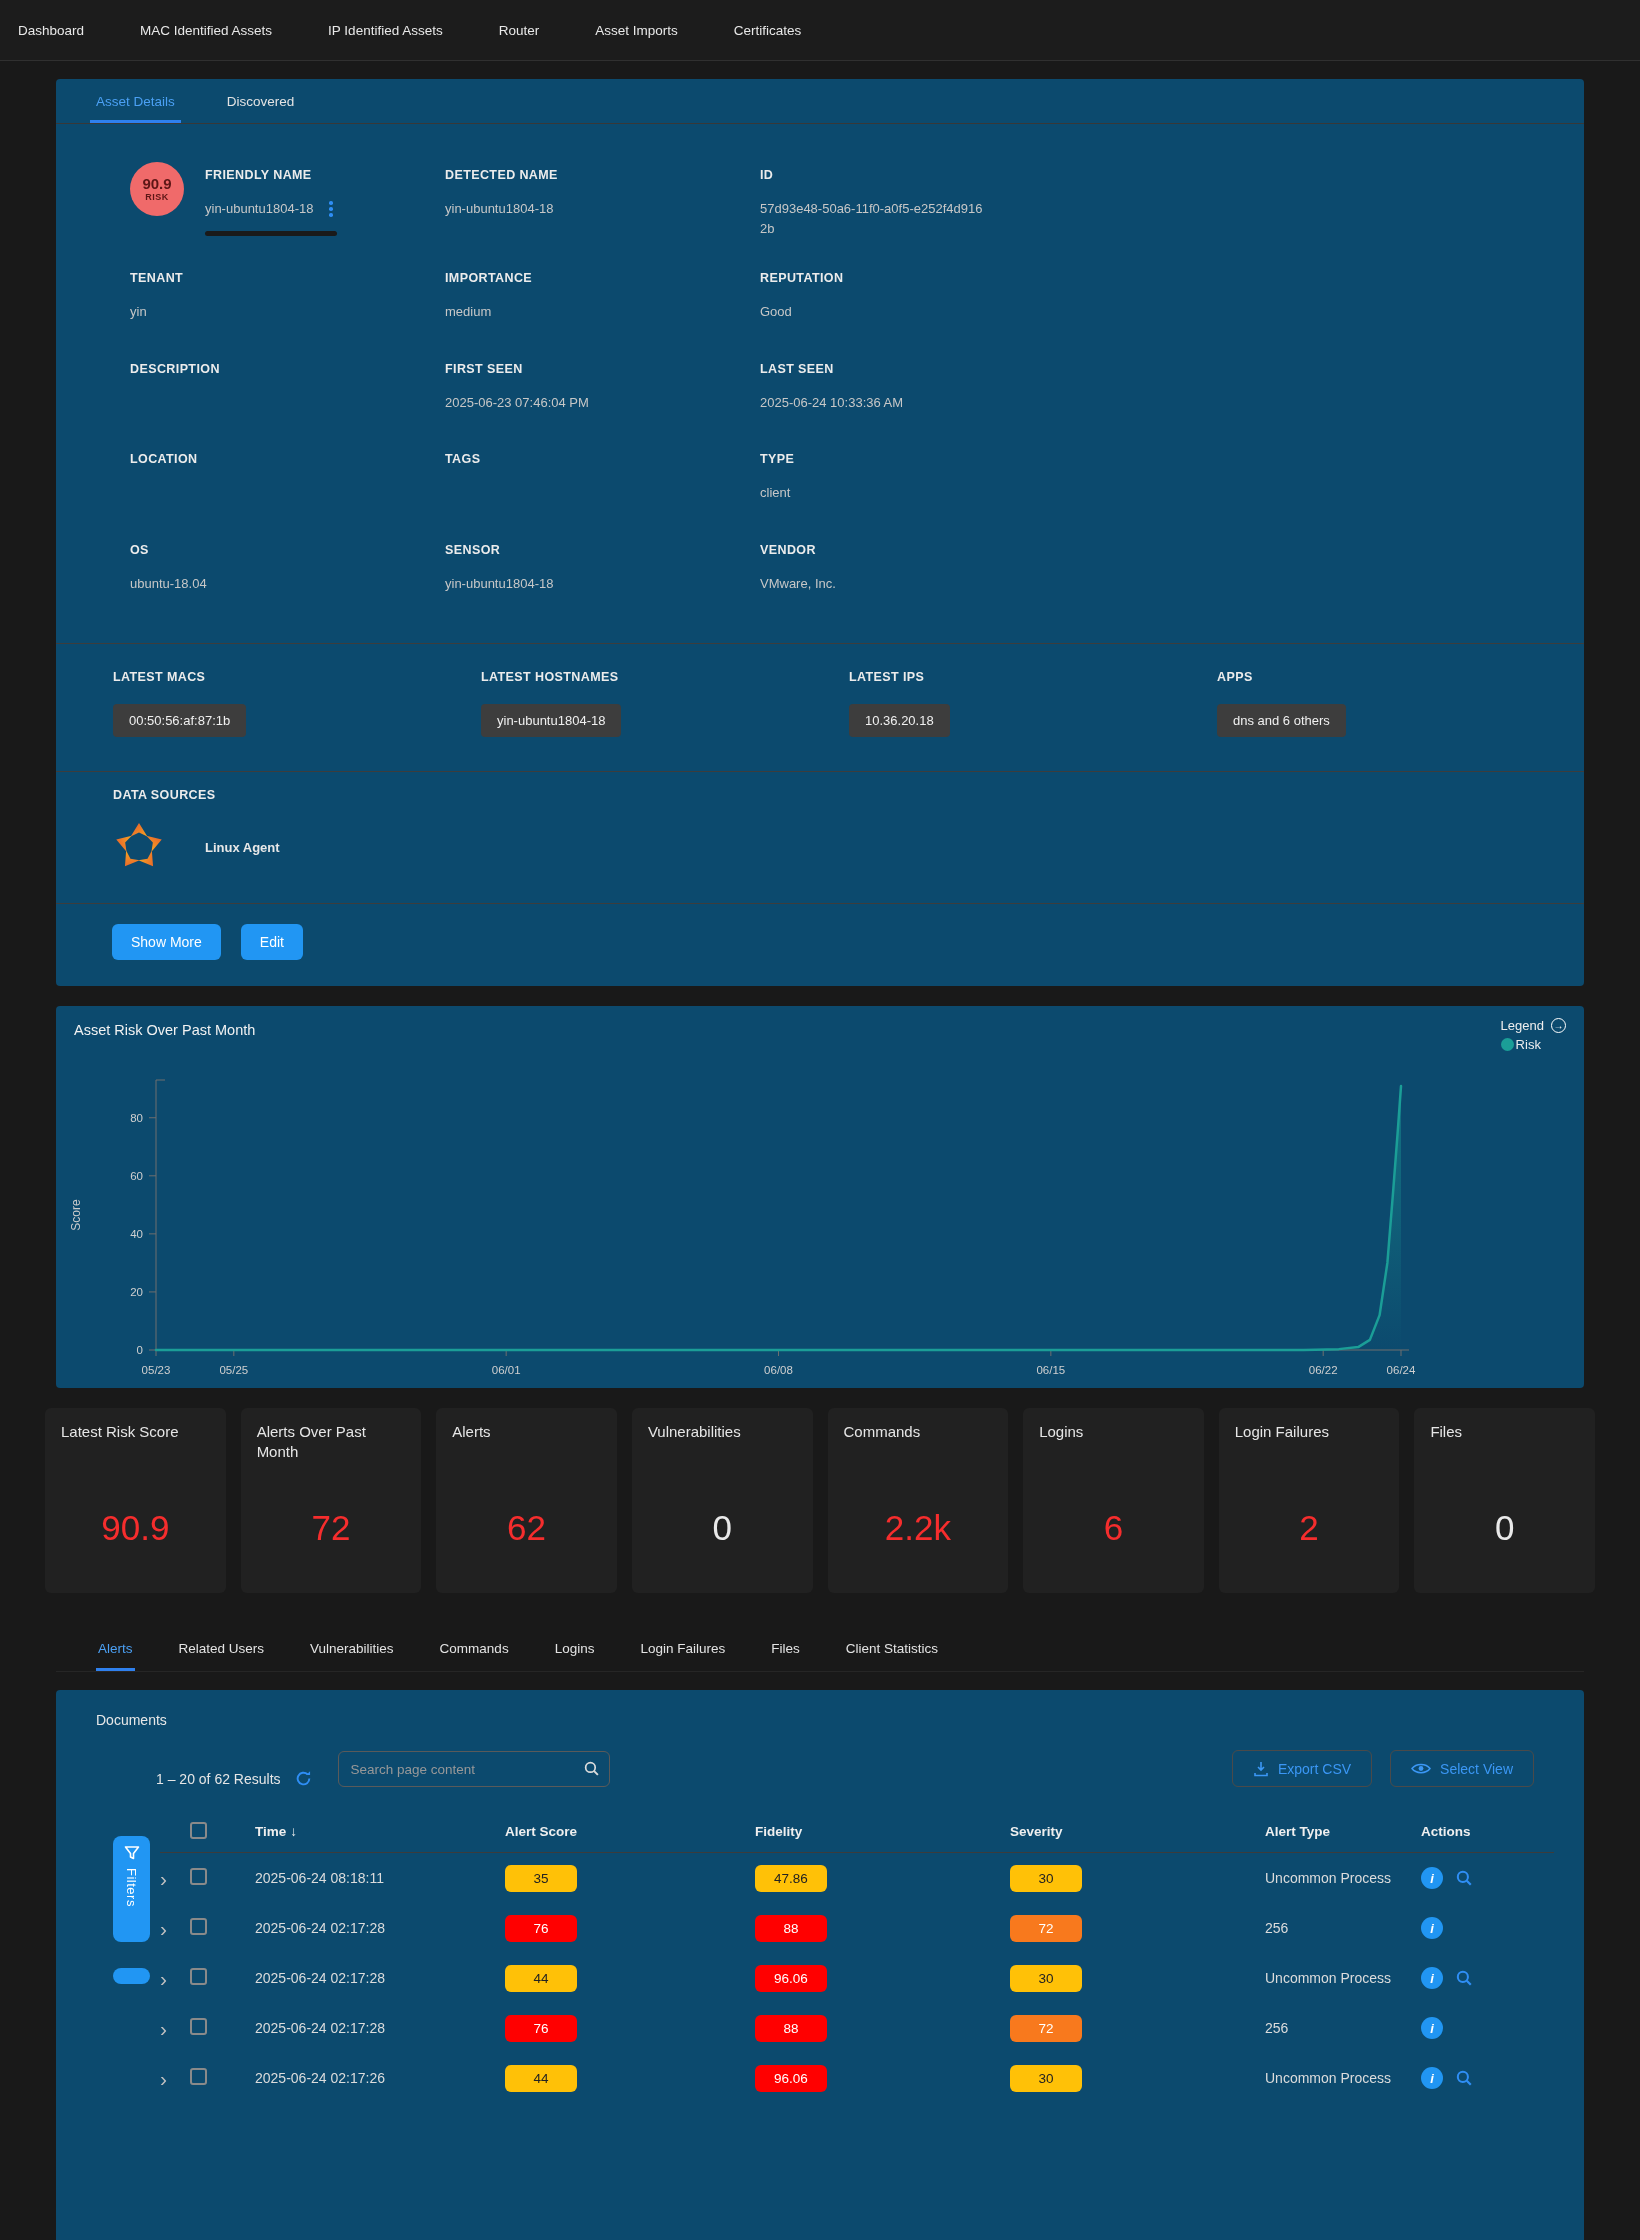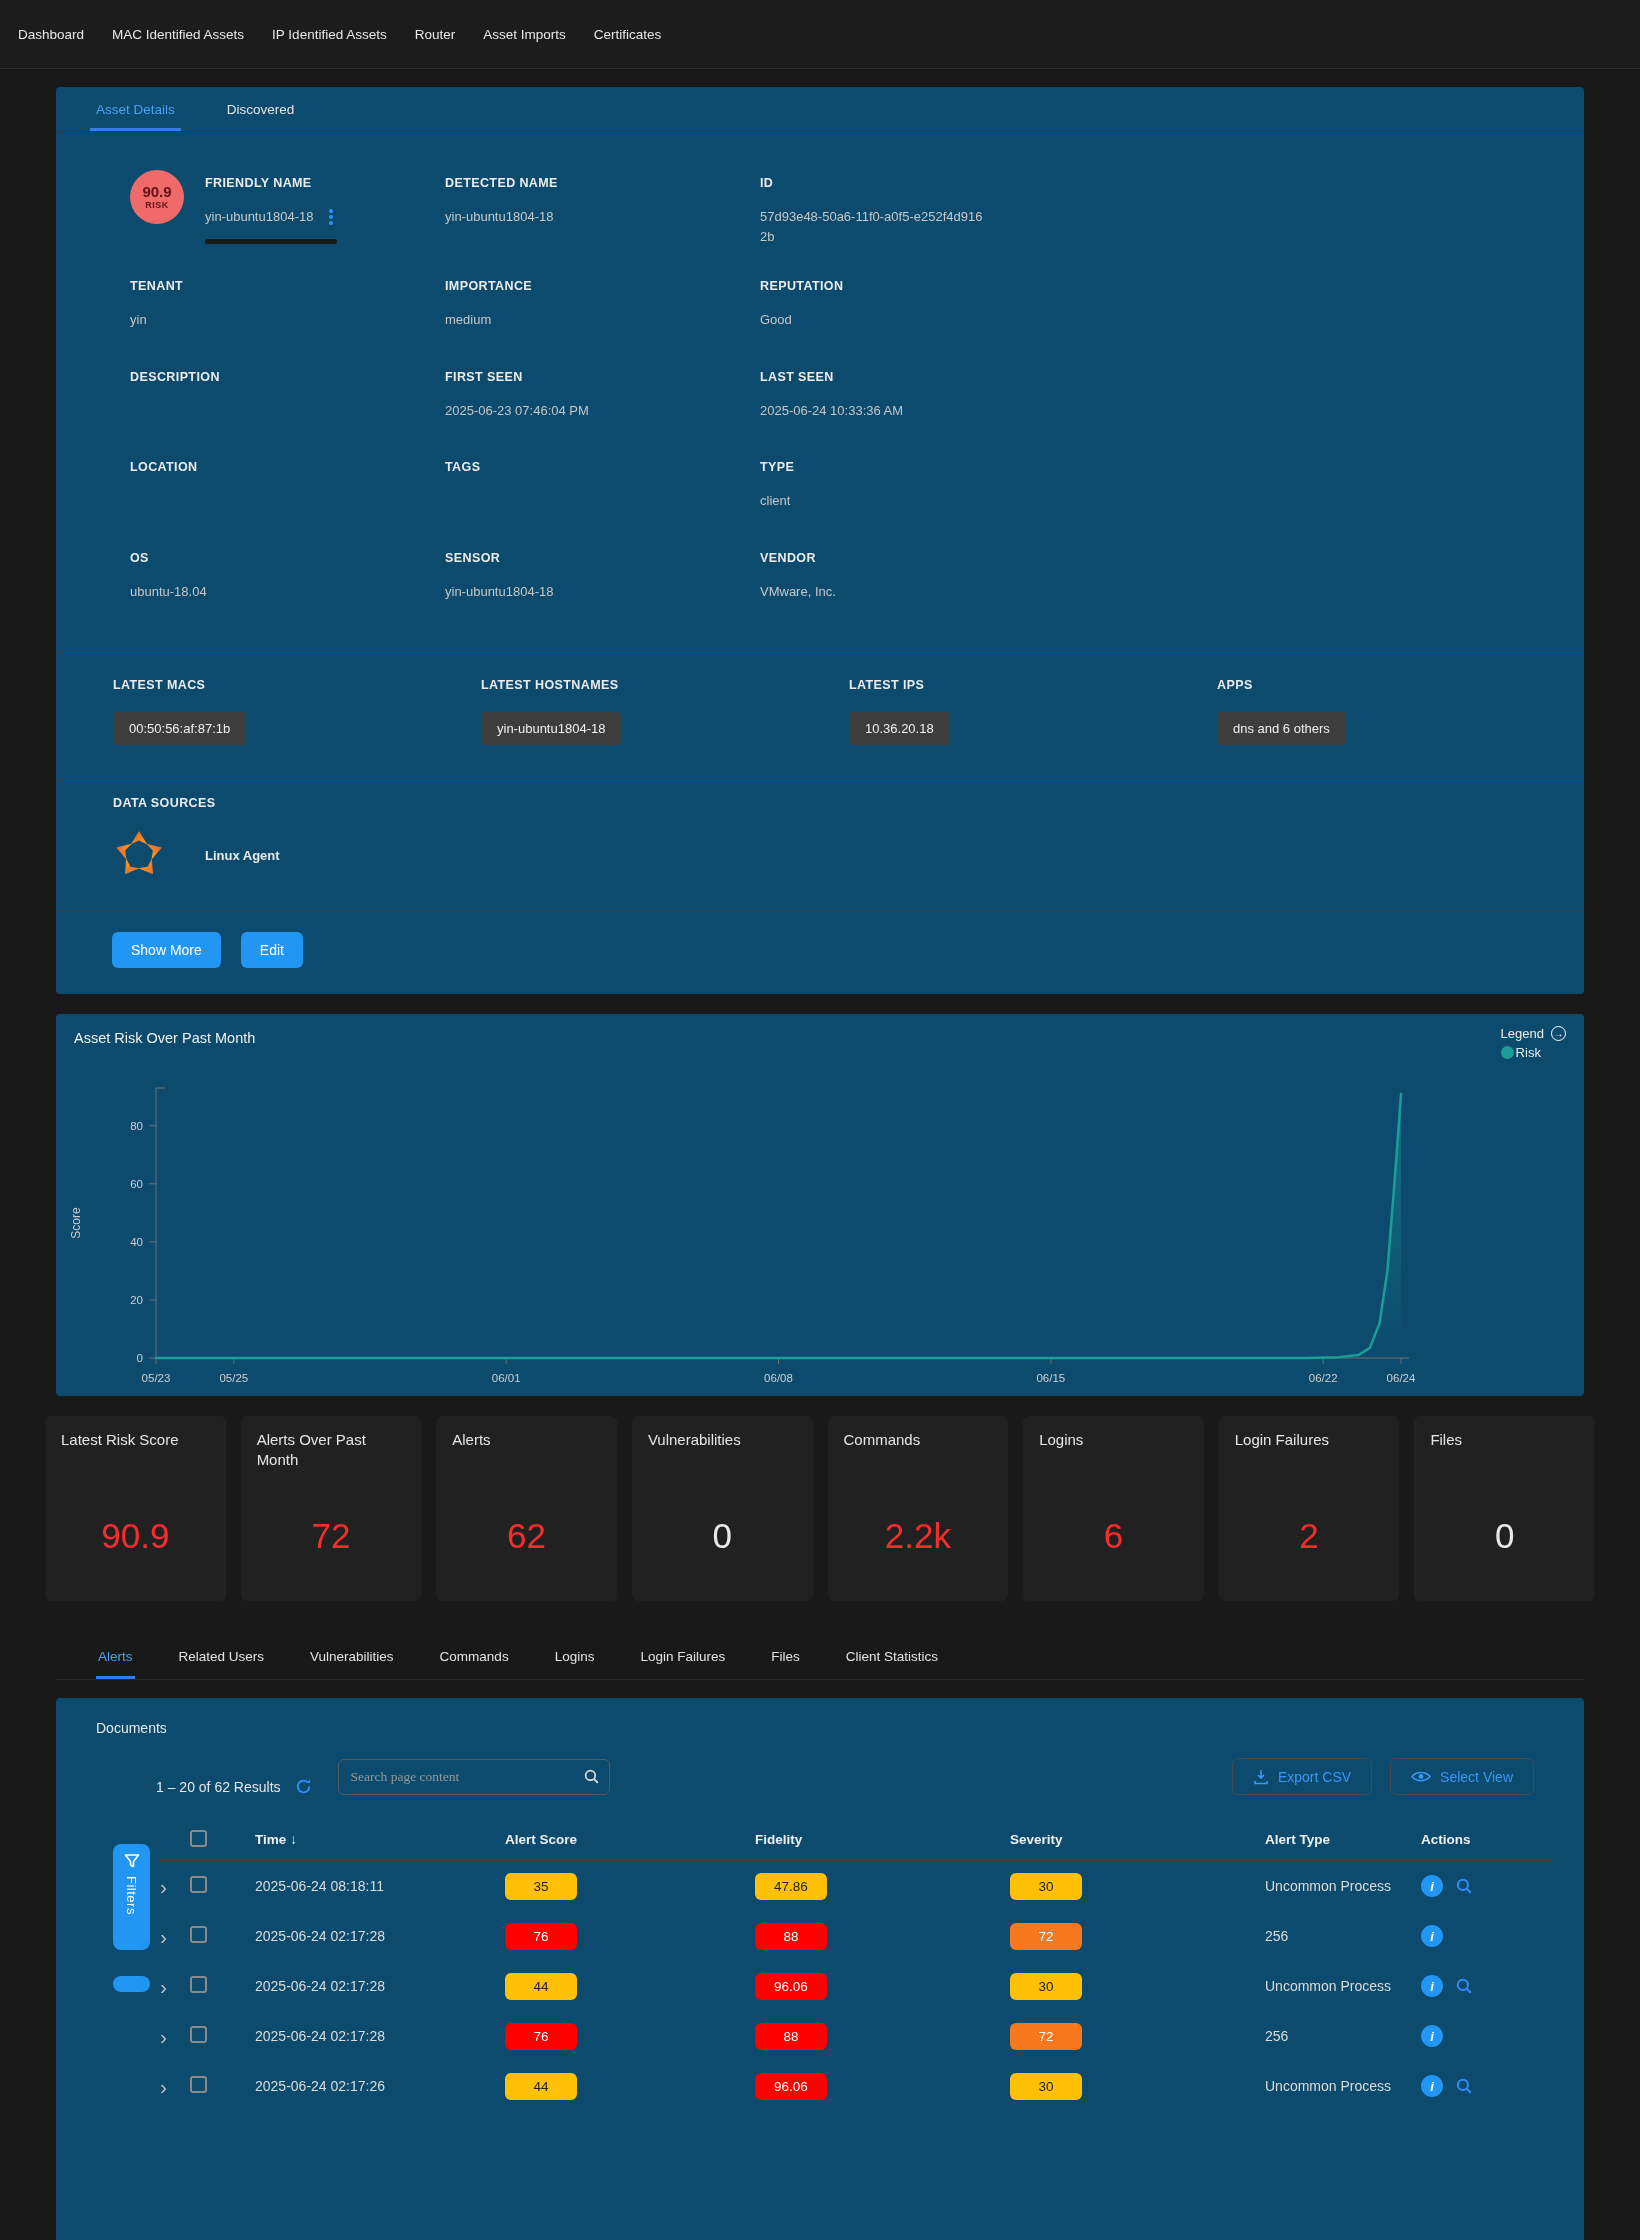--- a/index.html
+++ b/index.html
@@ -1,21 +1,21 @@
 <!DOCTYPE html>
 <html><head>
 <meta charset="utf-8">
 <style>
   *{box-sizing:border-box;margin:0;padding:0}
   html,body{width:1640px;height:2240px;overflow:hidden;background:#191919;
     font-family:"Liberation Sans",sans-serif;color:#ddd}
   a{text-decoration:none;color:inherit}
   
-  .topnav{height:69px;background:#1c1c1c;border-bottom:1px solid #303030;
-    display:flex;align-items:center;gap:28px;padding:0 18px;font-size:13.5px;color:#e8e8e8}
+  .topnav{height:61px;background:#1c1c1c;border-bottom:1px solid #303030;
+    display:flex;align-items:center;gap:56px;padding:0 18px;font-size:13.5px;color:#e8e8e8}
   .nav-item{cursor:pointer}
   
   .panel{background:#0c4a6e;margin:0 56px;border-radius:4px;position:relative}
   .asset-panel{margin-top:18px}
   
   .tabs{display:flex;gap:40px;padding-left:34px;border-bottom:1px solid #383838}
   .tab{padding:15px 6px 11px;font-size:13.5px;color:#e3e3e3;border-bottom:3px solid transparent;cursor:pointer}
   .tab.active{color:#4ba0f4;border-bottom-color:#2f80ed}
   
   .asset-content{padding:44px 40px 50px 74px}
@@ -72,21 +72,21 @@
   .tab2{padding:10px 2px 12px;font-size:13.5px;color:#e3e3e3;border-bottom:3px solid transparent;cursor:pointer}
   .tab2.active{color:#4ba0f4;border-bottom-color:#2f80ed}
   
   .documents-panel{margin-top:18px;height:620px;padding-top:22px}
   .doc-title{font-size:14px;color:#e8e8e8;padding-left:40px}
   .results-row{display:flex;align-items:flex-end;padding:22px 50px 4px 100px}
   .results-text{font-size:14px;color:#e6e6e6}
   .refresh{margin-left:14px;cursor:pointer;display:inline-flex}
   .search-box{position:relative;margin-left:26px}
   .search-input{width:272px;height:36px;background:transparent;border:1px solid #5a5a5a;
-    border-radius:6px;color:#ddd;font-size:13.5px;padding:0 36px 0 12px;font-family:Liberation Serif, serif}
+    border-radius:6px;color:#ddd;font-size:13.5px;padding:0 36px 0 12px;font-family:Liberation Sans, sans-serif}
   .search-input::placeholder{color:#989898}
   .search-box svg{position:absolute;right:10px;top:9px}
   .right-btns{margin-left:auto;display:flex;gap:18px}
   .btn-outline{display:flex;align-items:center;gap:9px;height:37px;padding:0 20px;
     background:transparent;border:1px solid #4a4a4a;border-radius:6px;color:#3b97f5;
     font-size:14px;cursor:pointer;font-family:inherit}
   
   .filters-btn{position:absolute;left:57px;top:146px;width:37px;height:106px;background:#2196f3;
     border-radius:8px;display:flex;flex-direction:column;align-items:center;padding-top:9px;gap:7px;cursor:pointer}
   .filters-word{writing-mode:vertical-rl;color:#fff;font-size:13px;letter-spacing:.5px}

